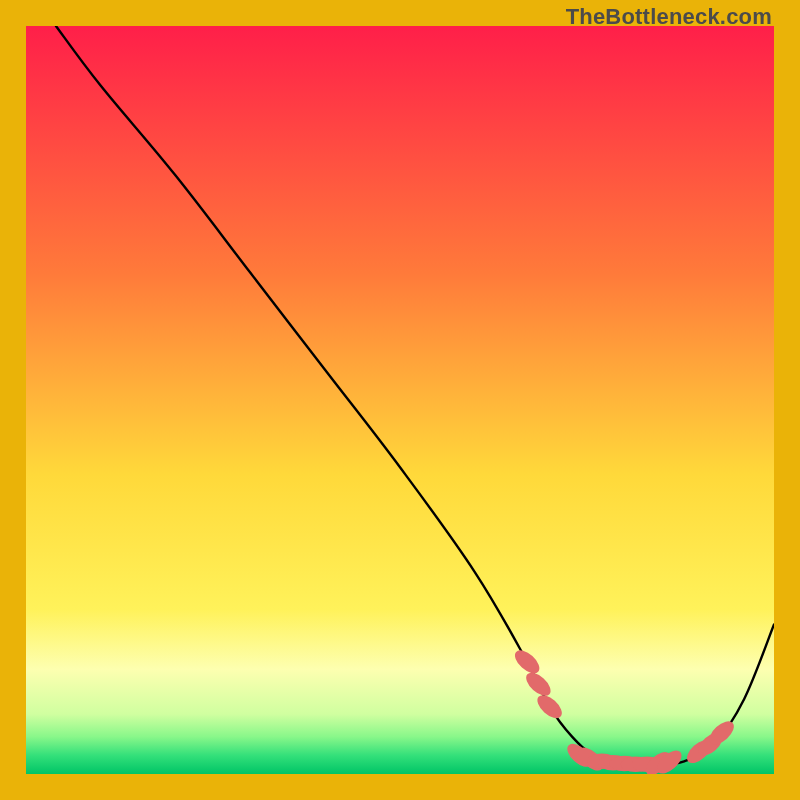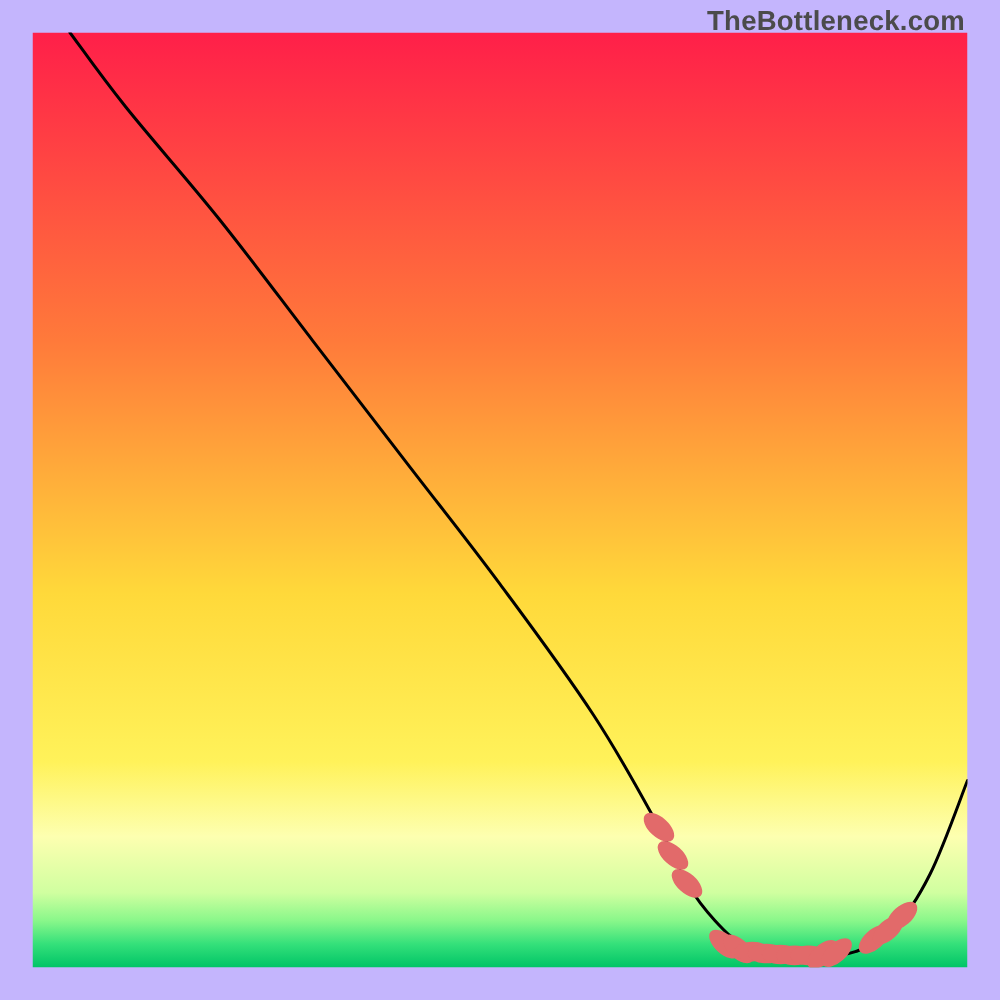--- a/index.html
+++ b/index.html
@@ -9,21 +9,21 @@
     height: 800px;
     background: #000;
     overflow: hidden;
   }
   .frame {
     position: absolute;
     left: 0;
     top: 0;
     width: 800px;
     height: 800px;
-    background: #c4b5fd;
+    background: #eab308;
   }
   .plot {
     position: absolute;
     left: 26px;
     top: 26px;
     width: 748px;
     height: 748px;
   }
   .plot svg {
     display: block;

